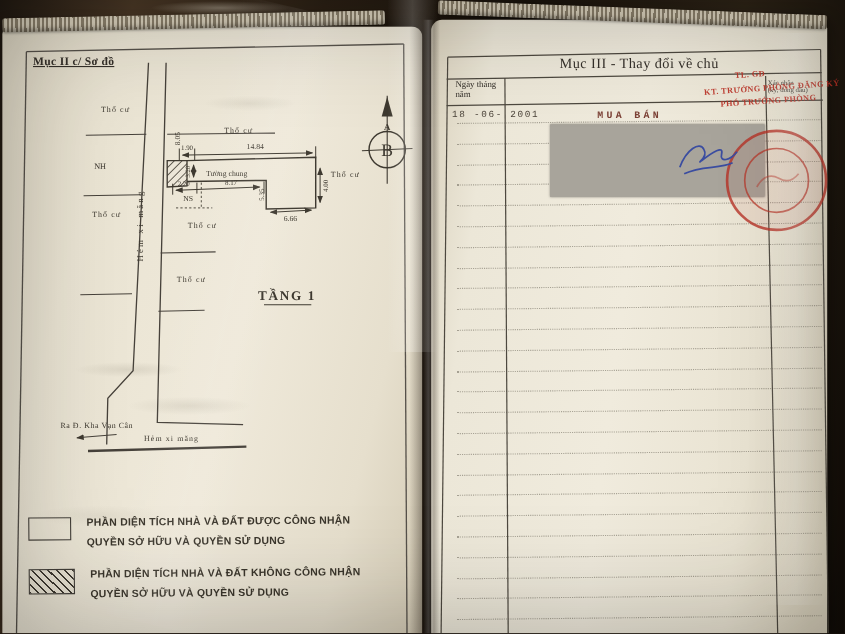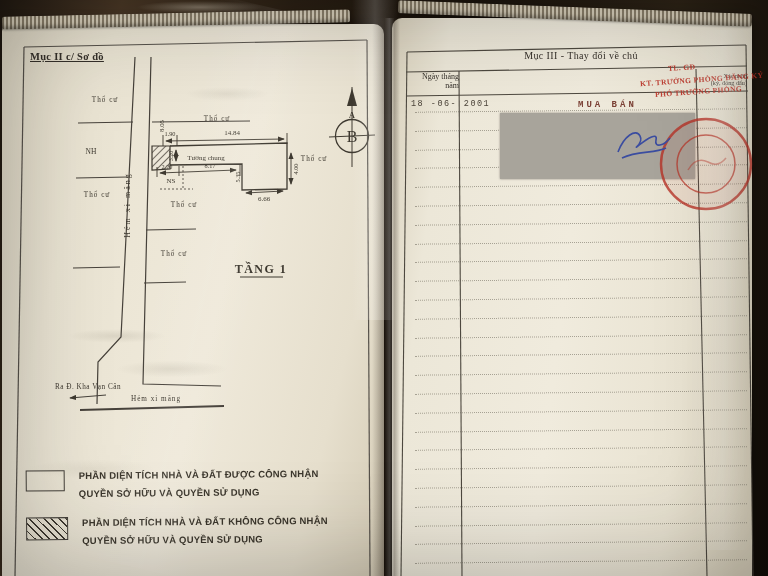--- a/index.html
+++ b/index.html
@@ -37,29 +37,29 @@
     box-shadow:0 0 2px rgba(120,115,108,.8);}
   svg.art{position:absolute;left:0;top:0;z-index:7;}
   .txt{position:absolute;z-index:8;color:#35302a;}
   .glare{position:absolute;z-index:30;pointer-events:none;}
   .g-fold{left:352px;top:0;width:46px;height:320px;background:linear-gradient(90deg,transparent,rgba(255,255,255,.22),transparent);}
   .g-right{left:694px;top:30px;width:58px;height:520px;background:linear-gradient(90deg,transparent,rgba(255,255,255,.14),transparent);}
   .g-diag{left:150px;top:0;width:110px;height:576px;transform:rotate(13deg);
     background:linear-gradient(90deg,transparent,rgba(255,255,255,.07),transparent);}
   
   .hdr-left{left:30px;top:51px;font-size:10.5px;font-weight:600;letter-spacing:.3px;text-decoration:underline;}
-  .hdr-right{left:415px;top:50px;width:332px;text-align:center;font-size:10px;letter-spacing:.4px;}
-  .colh{position:absolute;text-align:right;line-height:1.15;}
+  .hdr-right{left:415px;top:50px;width:332px;text-align:center;font-size:13px;letter-spacing:.4px;}
+  .colh{position:absolute;text-align:left;line-height:1.15;}
   .col-date{left:414px;top:72px;width:45px;font-size:8px;}
   .col-content{left:459px;top:79px;width:238px;font-size:9px;letter-spacing:.2px;}
   .col-confirm{left:698px;top:72px;width:49px;font-size:6.2px;color:#45403a;}
   .entry-date{left:411px;top:99px;width:52px;text-align:center;font-family:"Liberation Mono","DejaVu Sans Mono",monospace;
     font-size:8.5px;letter-spacing:1.5px;color:#4c443a;white-space:nowrap;}
   .entry-content{left:543px;top:100px;font-family:"Liberation Mono","DejaVu Sans Mono",monospace;
-    font-size:9px;font-weight:bold;letter-spacing:3px;color:#7c4136;margin-left:35px;}
+    font-size:9px;font-weight:bold;letter-spacing:3px;color:#7c4136;}
   .stamp{position:absolute;z-index:9;color:rgba(188,50,38,.92);font-size:7.5px;font-weight:bold;
     letter-spacing:.4px;transform:rotate(-4deg);white-space:nowrap;}
   .st1{left:668px;top:63px;}
   .st2{left:640px;top:75px;}
   .st3{left:655px;top:87px;}
   
   .legend{position:absolute;left:26px;top:466px;width:340px;z-index:8;transform:rotate(-.5deg);
     font-family:"Liberation Sans","DejaVu Sans",sans-serif;color:#3b362c;}
   .legend-item{display:flex;align-items:flex-start;gap:14px;margin-bottom:12px;}
   .swatch{flex:0 0 auto;margin-top:3px;border:1.4px solid #44403a;}

